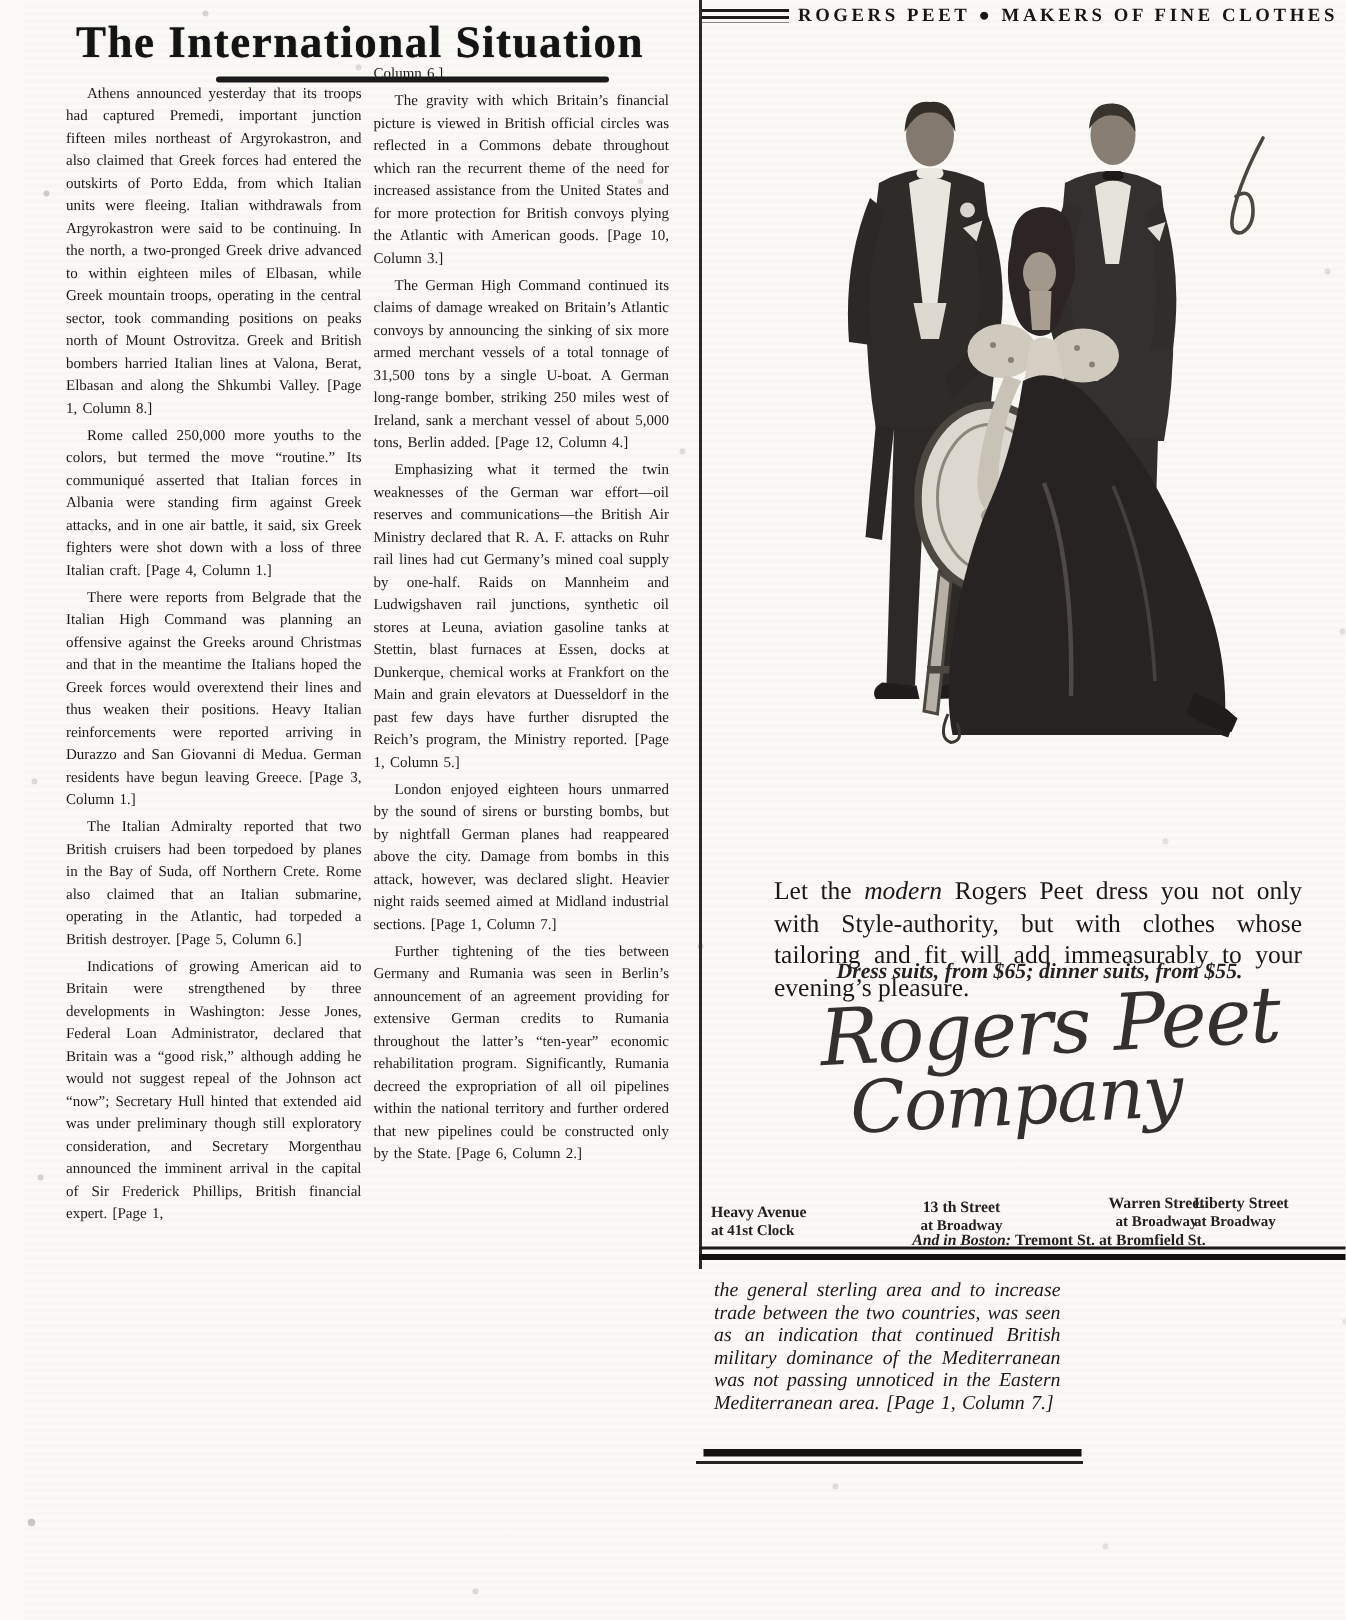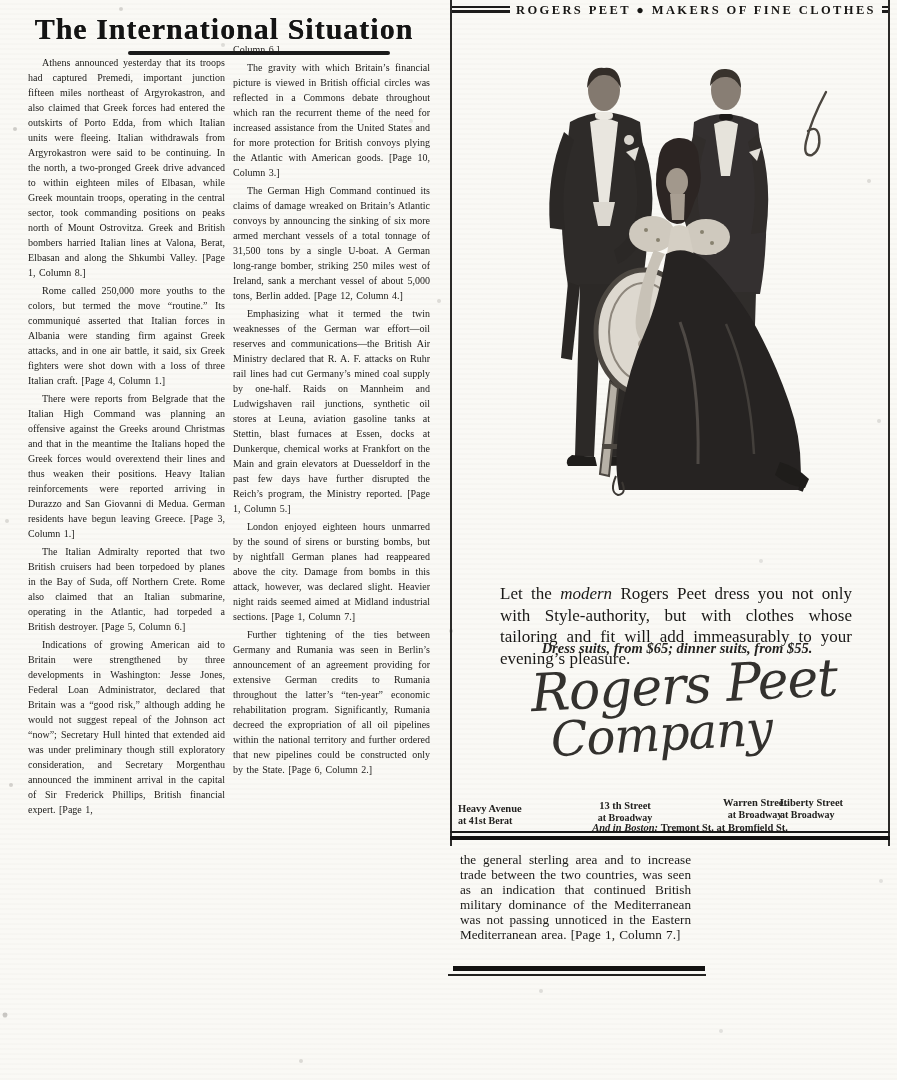--- a/index.html
+++ b/index.html
@@ -3,20 +3,21 @@
 <meta charset="utf-8">
 <style>
   html,body{margin:0;padding:0;}
   body{
     width:897px;height:1080px;overflow:hidden;position:relative;
     background:#faf9f5;
     font-family:"Liberation Serif", serif;
   }
   .page{position:absolute;inset:0;
     background-image:repeating-linear-gradient(0deg, rgba(90,85,75,0.02) 0 2px, transparent 2px 5px);
+    margin-left:16px;
   }
   
   .speckles{position:absolute;top:0;left:0;width:2px;height:2px;border-radius:50%;
     box-shadow:14px 128px 0 1px rgba(60,55,50,.22), 6px 520px 0 1px rgba(60,55,50,.16),
       10px 784px 0 1px rgba(60,55,50,.2), 4px 1014px 0 1.5px rgba(60,55,50,.25),
       222px 44px 0 1px rgba(60,55,50,.14), 438px 300px 0 1px rgba(60,55,50,.15),
       450px 630px 0 1px rgba(60,55,50,.18), 868px 180px 0 1px rgba(60,55,50,.15),
       878px 420px 0 1px rgba(60,55,50,.14), 760px 560px 0 1px rgba(60,55,50,.12),
       540px 990px 0 1px rgba(60,55,50,.14), 720px 1030px 0 1px rgba(60,55,50,.12),
       880px 880px 0 1px rgba(60,55,50,.12), 300px 1060px 0 1px rgba(60,55,50,.16),
@@ -194,21 +195,21 @@
     <div class="ad-price">Dress suits, from $65; dinner suits, from $55.</div>
 
     <div class="ad-logo">
       <div class="logo-line1">Rogers Peet</div>
       <div class="logo-line2">Company</div>
     </div>
 
     <div class="ad-addresses">
       <div class="addr addr-1">
         <div>Heavy Avenue</div>
-        <div class="addr-line2">at 41st Berat</div>
+        <div class="addr-line2">at 41st Clock</div>
       </div>
       <div class="addr addr-2">
         <div>13 th Street</div>
         <div class="addr-line2">at Broadway</div>
       </div>
       <div class="addr addr-3">
         <div>Warren Street</div>
         <div class="addr-line2">at Broadway</div>
       </div>
       <div class="addr addr-4">
@@ -218,19 +219,19 @@
       <div class="boston"><span class="em">And in Boston: </span><span>Tremont St. at Bromfield St.</span></div>
     </div>
 
     <div class="ad-bottom-rule">
       <div class="r1"></div>
       <div class="r2"></div>
     </div>
   </div>
 
   <div class="continuation">
-    <p style="margin:0;">the general sterling area and to increase trade between the two countries, was seen as an indication that continued British military dominance of the Mediterranean was not passing unnoticed in the Eastern Mediterranean area. [Page 1, Column 7.]</p>
+    <p style="margin:0;font-style:italic;">the general sterling area and to increase trade between the two countries, was seen as an indication that continued British military dominance of the Mediterranean was not passing unnoticed in the Eastern Mediterranean area. [Page 1, Column 7.]</p>
   </div>
   <div class="cont-rule">
     <div class="r1"></div>
     <div class="r2"></div>
   </div>
 </div>
 
 </body></html>

